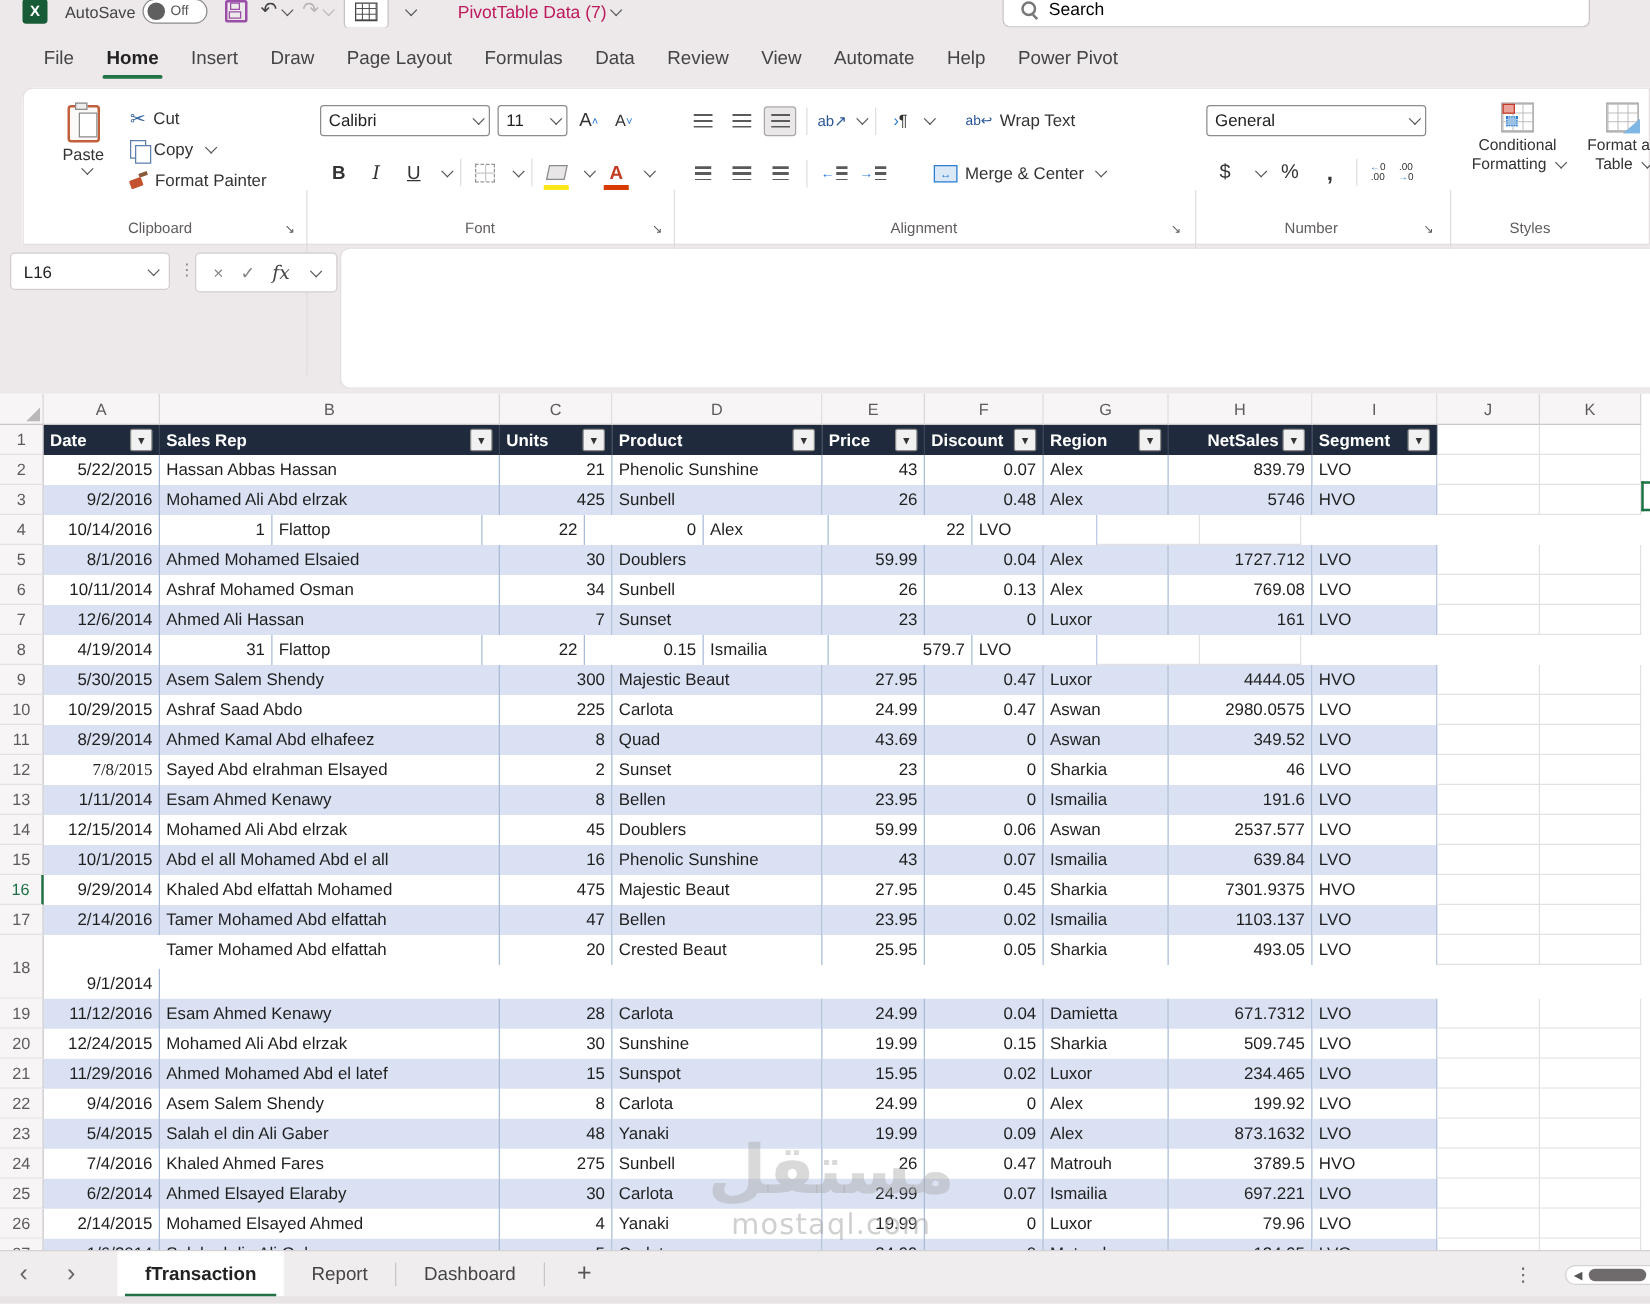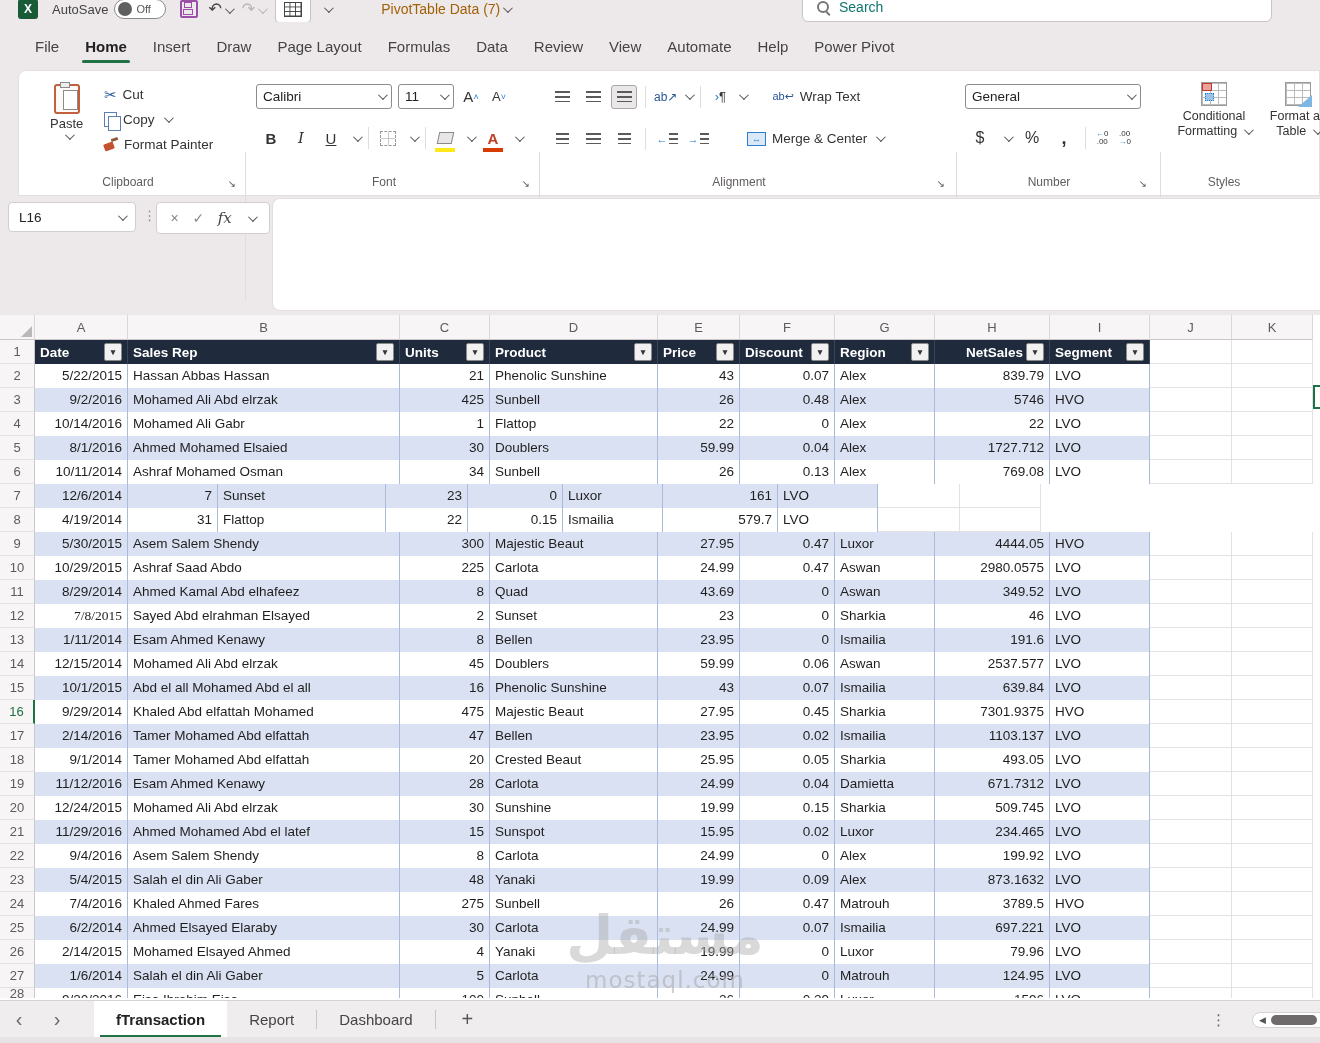--- a/index.html
+++ b/index.html
@@ -19,26 +19,26 @@
   .ic-save:before{content:"";position:absolute;left:2px;top:0;width:6px;height:4px;border:1px solid #9A4EA8;}
   .ic-save:after{content:"";position:absolute;left:1px;bottom:1px;width:8px;height:4px;border:1px solid #9A4EA8;}
   .glyph{font-size:16px;color:#444;line-height:1;}
   .glyph.dis{color:#b9b4b6;}
   .chev{display:inline-block;width:6px;height:6px;border-right:1.5px solid #555;border-bottom:1.5px solid #555;transform:rotate(45deg) translateY(-2px);margin-left:3px;}
   .chev.dis{border-color:#b9b4b6;}
   .sheetbtn{width:34px;height:26px;background:#fff;border:1px solid #c6c2c4;border-radius:4px;display:flex;align-items:center;justify-content:center;}
   .ic-grid{width:16px;height:13px;border:1.5px solid #444;
     background-image:linear-gradient(#444 1px,transparent 1px),linear-gradient(90deg,#444 1px,transparent 1px);
     background-size:5.5px 4.5px;background-position:-1px -1px;}
-  .doctitle{display:flex;align-items:center;font-size:14px;color:#a16207;margin-left:36px;}
+  .doctitle{display:flex;align-items:center;font-size:14px;color:#be185d;margin-left:21px;}
   .searchbox{position:absolute;right:48px;top:-8px;width:470px;height:30px;background:#fff;border:1px solid #c9c5c7;border-radius:6px;
              display:flex;align-items:center;gap:10px;padding-left:14px;box-sizing:border-box;}
   .ic-mag{width:8px;height:8px;border:2px solid #777;border-radius:50%;position:relative;flex:0 0 auto;}
   .ic-mag:after{content:"";position:absolute;left:8px;top:8px;width:5px;height:2px;background:#777;transform:rotate(45deg);transform-origin:0 0;}
-  .searchtxt{font-size:14px;color:#0f766e;}
+  .searchtxt{font-size:14px;color:#000000;}
   
   .menubar{position:absolute;left:0;top:22px;width:1320px;height:48px;display:flex;align-items:center;gap:0;padding-left:22px;box-sizing:border-box;}
   .mtab{font-size:15px;color:#444;padding:10px 13px;position:relative;white-space:nowrap;}
   .mtab.active{font-weight:bold;color:#222;}
   .mtab.active:after{content:"";position:absolute;left:10px;right:10px;bottom:2px;height:3px;background:#217346;border-radius:2px;}
   
   .ribbon{position:absolute;left:18px;right:0;top:70px;height:126px;background:#fff;border-radius:8px 0 0 0;box-shadow:0 0 0 1px #e3dfe1 inset;}
   .rgroup{position:absolute;top:8px;bottom:4px;}
   .glabel{position:absolute;bottom:3px;left:0;right:18px;text-align:center;font-size:12px;color:#605c5f;}
   .launcher{position:absolute;bottom:3px;right:6px;font-size:10px;color:#605c5f;}
@@ -438,21 +438,20 @@
         <div class="c tc r band" style="width: 95px;">0.48</div>
         <div class="c tc band" style="width: 100px;">Alex</div>
         <div class="c tc r band" style="width: 115px;">5746</div>
         <div class="c tc band" style="width: 100px;">HVO</div>
         <div class="c gl" style="width: 82px;"></div>
         <div class="c gl" style="width: 81px;"></div>
       </div>
       <div class="gr">
         <div class="rowh">4</div>
         <div class="c tc r " style="width: 93px;">10/14/2016</div>
-        <div class="c tc " style="width: 272px;">Mohamed Ali Gabr</div>
         <div class="c tc r " style="width: 90px;">1</div>
         <div class="c tc " style="width: 168px;">Flattop</div>
         <div class="c tc r " style="width: 82px;">22</div>
         <div class="c tc r " style="width: 95px;">0</div>
         <div class="c tc " style="width: 100px;">Alex</div>
         <div class="c tc r " style="width: 115px;">22</div>
         <div class="c tc " style="width: 100px;">LVO</div>
         <div class="c gl" style="width: 82px;"></div>
         <div class="c gl" style="width: 81px;"></div>
       </div>
@@ -480,20 +479,21 @@
         <div class="c tc r " style="width: 95px;">0.13</div>
         <div class="c tc " style="width: 100px;">Alex</div>
         <div class="c tc r " style="width: 115px;">769.08</div>
         <div class="c tc " style="width: 100px;">LVO</div>
         <div class="c gl" style="width: 82px;"></div>
         <div class="c gl" style="width: 81px;"></div>
       </div>
       <div class="gr">
         <div class="rowh">7</div>
         <div class="c tc r band" style="width: 93px;">12/6/2014</div>
+        <div class="c tc band" style="width: 272px;">Ahmed Ali Hassan</div>
         <div class="c tc r band" style="width: 90px;">7</div>
         <div class="c tc band" style="width: 168px;">Sunset</div>
         <div class="c tc r band" style="width: 82px;">23</div>
         <div class="c tc r band" style="width: 95px;">0</div>
         <div class="c tc band" style="width: 100px;">Luxor</div>
         <div class="c tc r band" style="width: 115px;">161</div>
         <div class="c tc band" style="width: 100px;">LVO</div>
         <div class="c gl" style="width: 82px;"></div>
         <div class="c gl" style="width: 81px;"></div>
       </div>
@@ -631,21 +631,21 @@
         <div class="c tc r band" style="width: 82px;">23.95</div>
         <div class="c tc r band" style="width: 95px;">0.02</div>
         <div class="c tc band" style="width: 100px;">Ismailia</div>
         <div class="c tc r band" style="width: 115px;">1103.137</div>
         <div class="c tc band" style="width: 100px;">LVO</div>
         <div class="c gl" style="width: 82px;"></div>
         <div class="c gl" style="width: 81px;"></div>
       </div>
       <div class="gr">
         <div class="rowh">18</div>
-        <div class="c tc r " style="width: 93px;">9/1/2014</div>
+        <div class="c tc r " style="width: 93px; margin-top: 27px;">9/1/2014</div>
         <div class="c tc " style="width: 272px;">Tamer Mohamed Abd elfattah</div>
         <div class="c tc r " style="width: 90px;">20</div>
         <div class="c tc " style="width: 168px;">Crested Beaut</div>
         <div class="c tc r " style="width: 82px;">25.95</div>
         <div class="c tc r " style="width: 95px;">0.05</div>
         <div class="c tc " style="width: 100px;">Sharkia</div>
         <div class="c tc r " style="width: 115px;">493.05</div>
         <div class="c tc " style="width: 100px;">LVO</div>
         <div class="c gl" style="width: 82px;"></div>
         <div class="c gl" style="width: 81px;"></div>

